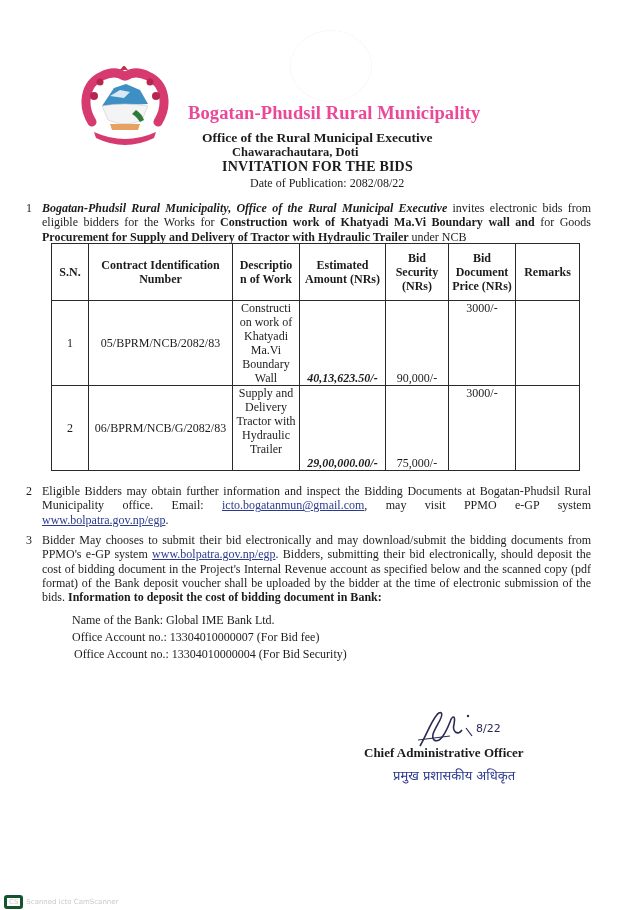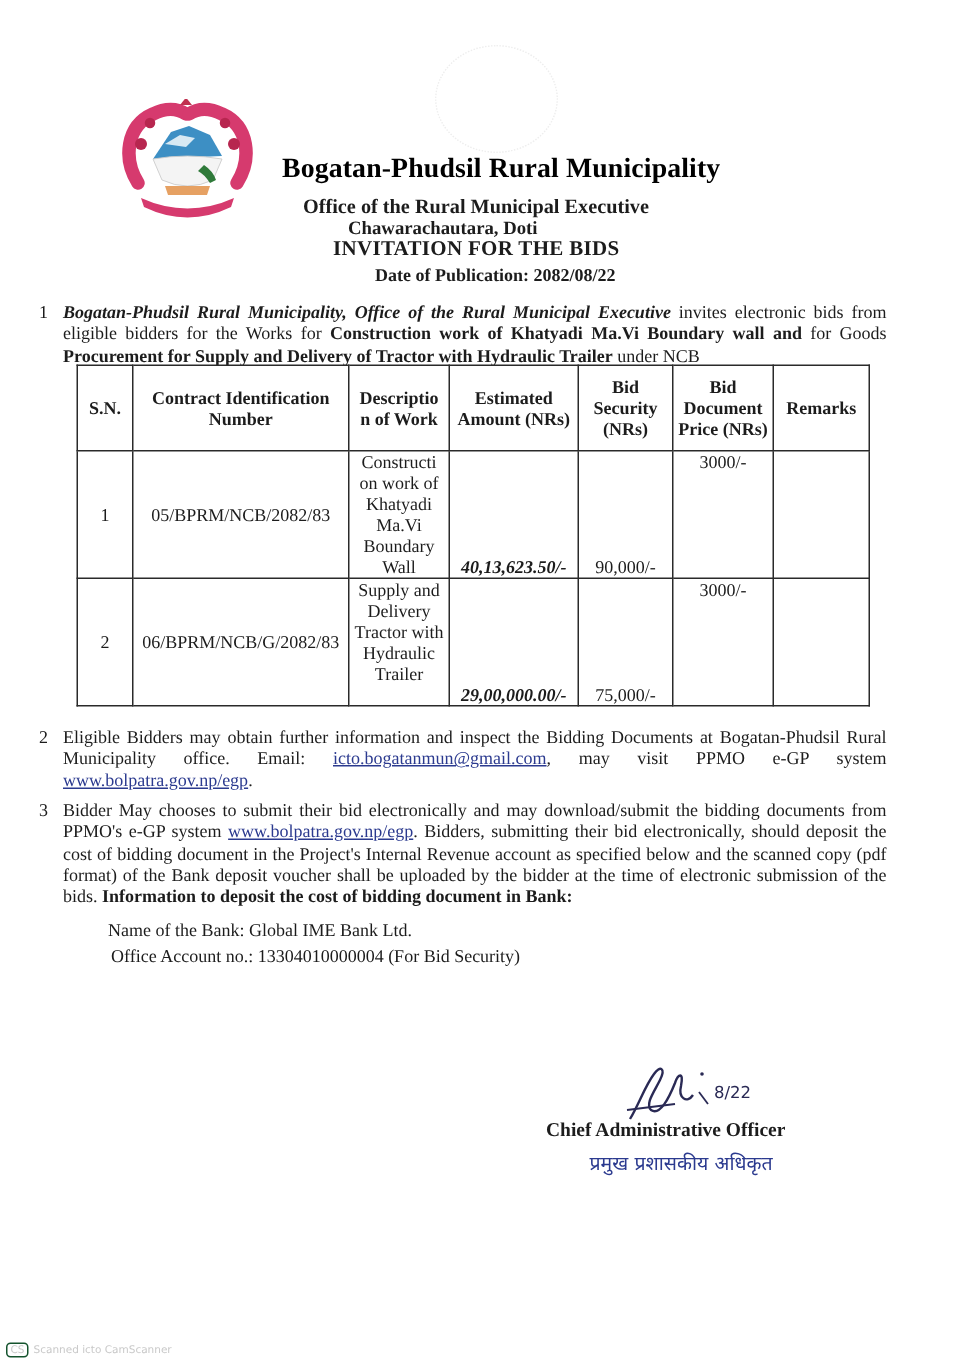--- a/index.html
+++ b/index.html
@@ -2,25 +2,25 @@
 <html><head>
 <meta charset="utf-8">
 <style>
   html, body { margin:0; padding:0; background:#ffffff; }
   body { width:643px; height:910px; position:relative; overflow:hidden;
          font-family:"Liberation Serif", "DejaVu Serif", serif; color:#1c1c1c; }
   .abs { position:absolute; }
 
   
   .logo { left:80px; top:66px; width:90px; height:84px; }
-  .title { left:188px; top:103px; font-size:18.5px; font-weight:bold; color:#000000; white-space:nowrap; letter-spacing:0.1px; }
+  .title { left:188px; top:103px; font-size:18.5px; font-weight:bold; color:#ec4899; white-space:nowrap; letter-spacing:0.1px; }
   .office { left:202px; top:130px; font-size:13.5px; font-weight:bold; white-space:nowrap; }
   .addr { left:232px; top:145px; font-size:12.5px; font-weight:bold; white-space:nowrap; }
   .inv { left:222px; top:159px; font-size:14px; font-weight:bold; white-space:nowrap; letter-spacing:0.2px; }
-  .pubdate { left:250px; top:176px; font-size:12px; white-space:nowrap;font-weight:bold; }
+  .pubdate { left:250px; top:176px; font-size:12px; white-space:nowrap; }
   .stamp { left:290px; top:30px; width:80px; height:70px; border-radius:50%;
            border:1px dotted #e3e3e3; opacity:0.6; }
 
   
   .para { left:26px; font-size:12px; line-height:14.3px; width:565px; text-align:justify; }
   .para .num { position:absolute; left:0; top:0; }
   .para .txt { margin-left:16px; display:block; }
   .p1 { top:201px; }
   .p2 { top:484px; }
   .p3 { top:533px; }
@@ -50,21 +50,21 @@
   
   .bank { left:72px; top:612px; font-size:12px; line-height:16.8px; }
   .bank div { white-space:nowrap; }
 
   
   .sig-mark { left:410px; top:706px; width:90px; height:46px; }
   .sig-title { left:364px; top:745px; font-size:13px; font-weight:bold; white-space:nowrap; }
   .sig-nep { left:393px; top:766px; font-size:13px; color:#2b3a8f; white-space:nowrap; font-family:"DejaVu Sans", sans-serif; }
 
   .watermark { left:4px; top:895px; font-size:7px; color:#c9c9c9; font-family:"DejaVu Sans", sans-serif; white-space:nowrap; }
-  .watermark .cs { display:inline-block; border:1px solid #14532d; border-radius:3px; padding:0 2px; margin-right:3px; }
+  .watermark .cs { display:inline-block; border:3px solid #14532d; border-radius:3px; padding:0 2px; margin-right:3px; }
 </style>
 </head>
 <body>
 
 <div class="abs stamp"></div>
 
 <div class="abs logo">
   <svg width="90" height="84" viewBox="0 0 90 84">
     <path d="M12 56 C2 40 4 18 22 10 C30 6 38 6 44 10" fill="none" stroke="#d63a6e" stroke-width="9" stroke-linecap="round"></path>
     <path d="M78 56 C88 40 86 18 68 10 C60 6 52 6 46 10" fill="none" stroke="#d63a6e" stroke-width="9" stroke-linecap="round"></path>
@@ -138,20 +138,21 @@
 
 <div class="abs para p3">
   <span class="num">3</span>
   <span class="txt">
     <span>Bidder May chooses to submit their bid electronically and may download/submit the bidding documents from PPMO's e-GP system </span><span class="link">www.bolpatra.gov.np/egp</span><span>. Bidders, submitting their bid electronically, should deposit the cost of bidding document in the Project's Internal Revenue account as specified below and the scanned copy (pdf format) of the Bank deposit voucher shall be uploaded by the bidder at the time of electronic submission of the bids. </span><span class="b">Information to deposit the cost of bidding document in Bank:</span>
   </span>
 </div>
 
 <div class="abs bank">
   <div>Name of the Bank: Global IME Bank Ltd.</div>
+  <div>Office Account no.: 13304010000007 (For Bid fee)</div>
   <div style="margin-left:2px;">Office Account no.: 13304010000004 (For Bid Security)</div>
 </div>
 
 <div class="abs sig-mark">
   <svg width="90" height="46" viewBox="0 0 90 46">
     <path d="M10 40 C16 30 20 18 26 10 C30 4 34 6 30 14 C26 22 20 30 24 34 C30 38 36 26 40 16 C42 10 46 8 44 18 C42 26 48 30 52 24" fill="none" stroke="#2a2a55" stroke-width="1.6"></path>
     <path d="M8 34 L40 30" fill="none" stroke="#2a2a55" stroke-width="1.2"></path>
     <circle cx="58" cy="10" r="1.2" fill="#2a2a55"></circle>
     <path d="M56 22 L62 30" stroke="#2a2a55" stroke-width="1.2"></path>
     <text x="66" y="26" font-size="11" fill="#2a2a55" font-family="DejaVu Sans, sans-serif">8/22</text>

